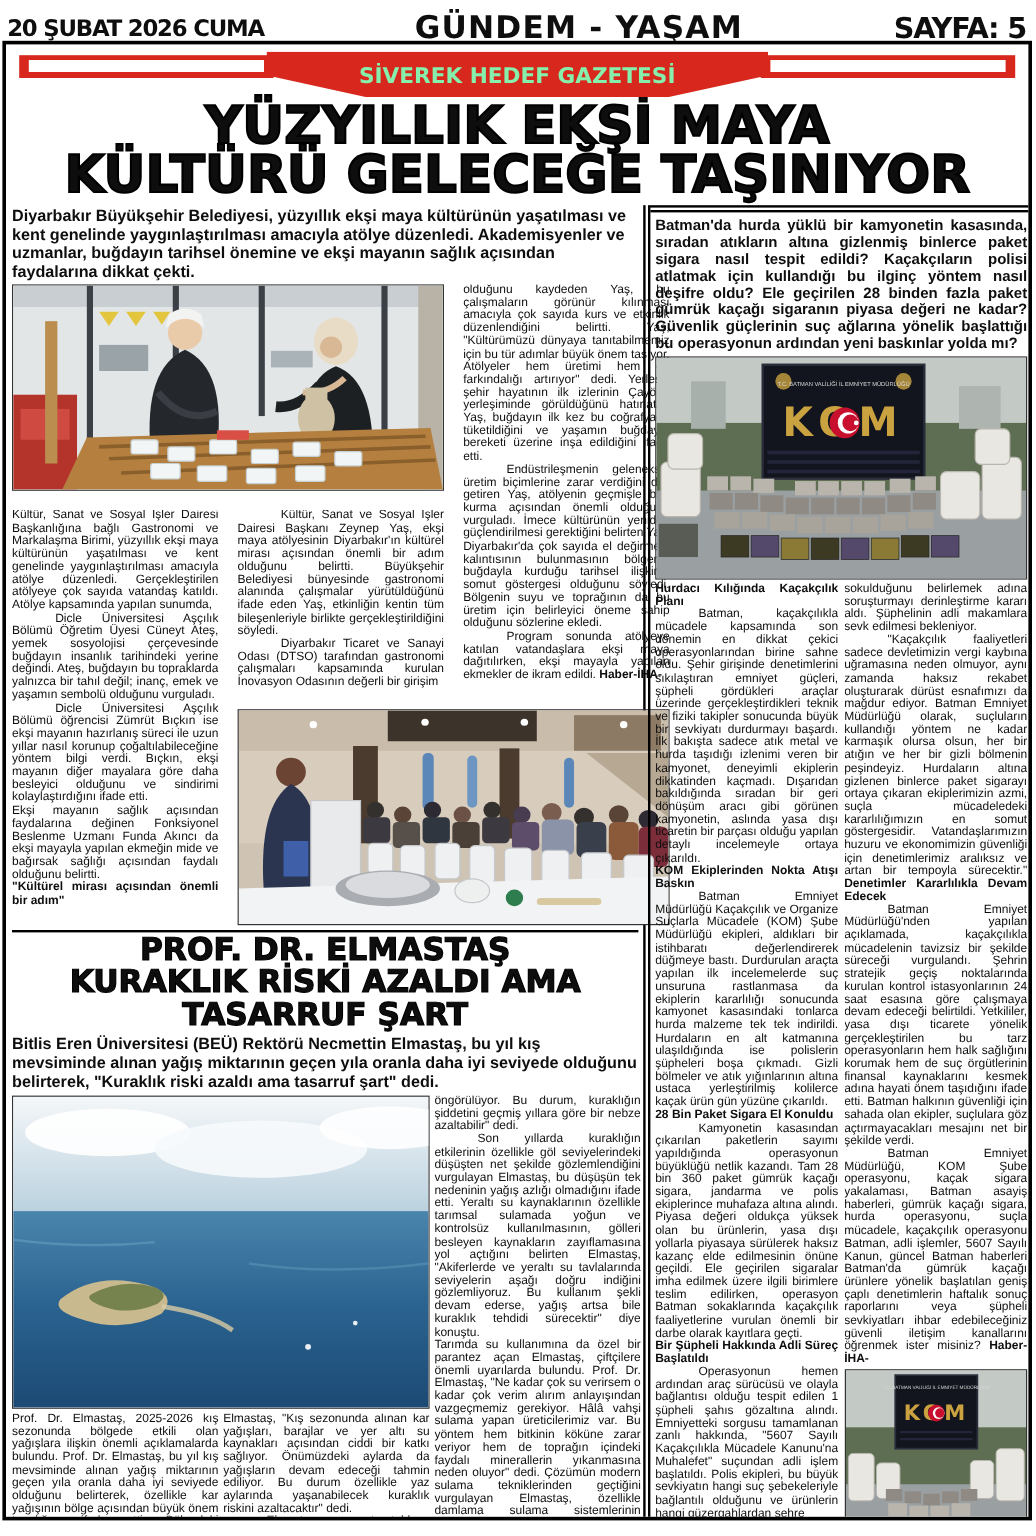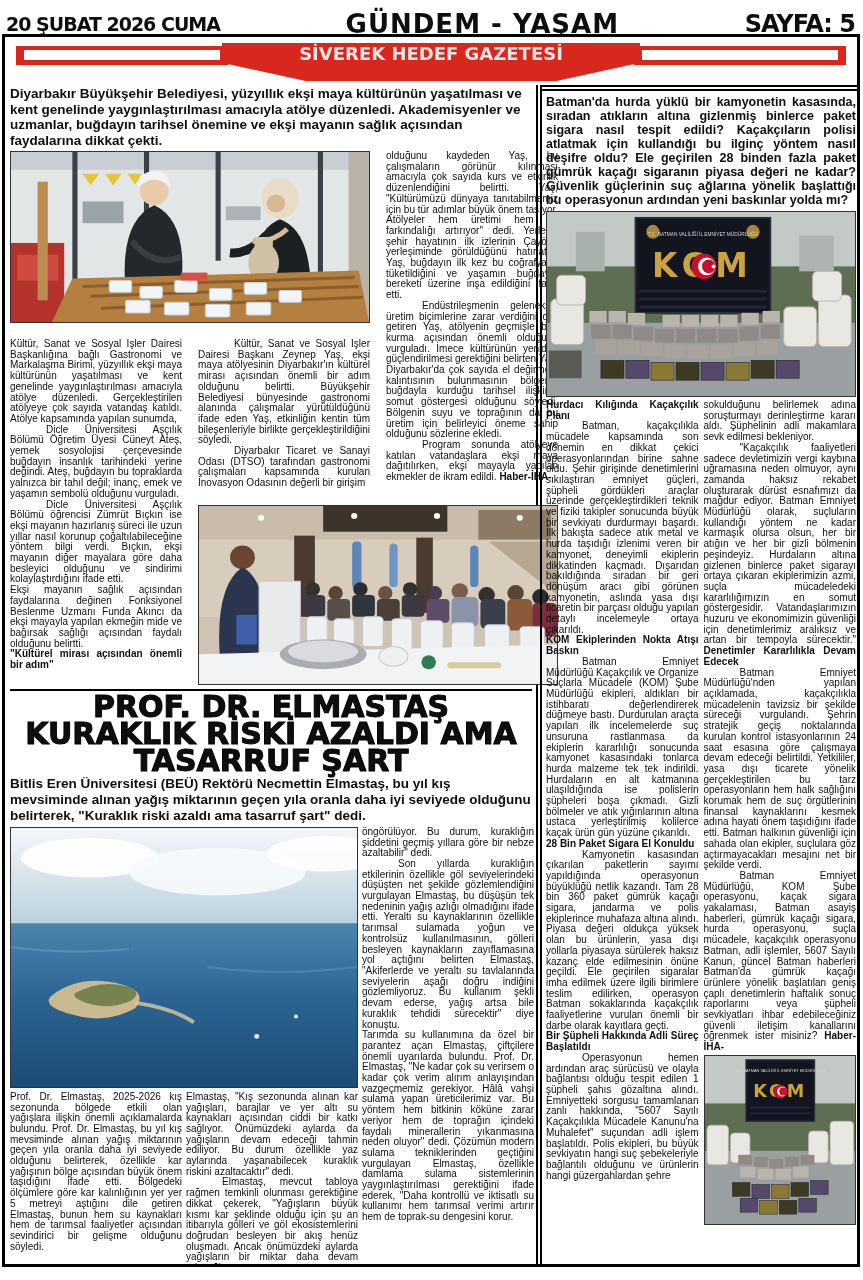--- a/index.html
+++ b/index.html
@@ -22,22 +22,22 @@
     border: 3px solid #000; padding: 4px 5px 0 5px; overflow: hidden; background: #fff;
   }
   
   .banner { position: relative; height: 40px; margin: 2px 6px 2px 6px; }
   .stripe { position: absolute; top: 3px; width: 212px; height: 19px; background: #d8281e; }
   .stripe.l { left: 0; } .stripe.r { right: 0; }
   .stripe .inner { position: absolute; left: 8px; right: 8px; top: 4px; bottom: 5px; background: #fff; }
   .ribbon {
     position: absolute; left: 206px; right: 206px; top: 0; bottom: 2px; background: #d8281e;
     clip-path: polygon(0 0, 100% 0, 100% 52%, 80% 100%, 20% 100%, 0 52%);
-    display: flex; justify-content: center; color: #e5e5e5;
-    font-family: "DejaVu Sans", sans-serif; font-weight: bold; font-size: 18px; padding-top: 0;
+    display: flex; justify-content: center; color: #86efac;
+    font-family: "DejaVu Sans", sans-serif; font-weight: bold; font-size: 18px; padding-top: 10px;
     letter-spacing: 0px;
   }
   
   .h1 {
     text-align: center; font-family: "DejaVu Sans", sans-serif; font-weight: bold;
     font-size: 43px; line-height: 41px; letter-spacing: 0px;
     -webkit-text-stroke: 1.8px #000; margin: 2px 0 4px 0;
   }
   
   .cols { display: flex; align-items: stretch; }
@@ -55,21 +55,21 @@
   .txt { font-size: 10px; line-height: 10.7px; text-align: justify; overflow: hidden; }
   .txt p { margin: 0; hyphens: auto; }
   .txt p.ind { text-indent: 36px; }
   .txt p.bold { font-weight: bold; text-indent: 0; }
   .txt b { font-weight: bold; }
   .photo { display: block; border: 1px solid #333; width: 100%; height: 100%; }
   
   .a2 { border-top: 2px solid #000; margin-top: 4px; padding-top: 2px; }
   .h2 {
     text-align: center; font-family: "DejaVu Sans", sans-serif; font-weight: bold;
-    font-size: 30px; line-height: 27px; -webkit-text-stroke: 1px #000; margin-bottom: 2px;
+    font-size: 26px; line-height: 27px; -webkit-text-stroke: 1px #000; margin-bottom: 2px;
   }
   .lead2 { font-weight: bold; font-size: 13.5px; line-height: 16px; margin: 1px 0 3px 0; }
   .a2grid {
     display: grid; grid-template-columns: 172px 172px 172px;
     grid-template-rows: 261px auto; column-gap: 4px; row-gap: 4px;
   }
   .ph3 { grid-area: 1/1/2/3; } .cC { grid-area: 1/3/3/4; }
   .cA { grid-area: 2/1/3/2; } .cB { grid-area: 2/2/3/3; }
   
   .h3 {
@@ -99,20 +99,21 @@
         <div class="inner"></div>
       </div>
     <div class="ribbon">
       <span>SİVEREK HEDEF GAZETESİ</span>
     </div>
     <div class="stripe r">
         <div class="inner"></div>
       </div>
   </div>
 
+  <h1 class="h1"><span>YÜZYILLIK EKŞİ MAYA</span><br><span>KÜLTÜRÜ GELECEĞE TAŞINIYOR</span></h1>
 
   <div class="cols">
 
     <div class="left">
       <p class="lead1">Diyarbakır Büyükşehir Belediyesi, yüzyıllık ekşi maya kültürünün yaşatılması ve kent genelinde yaygınlaştırılması amacıyla atölye düzenledi. Akademisyenler ve uzmanlar, buğdayın tarihsel önemine ve ekşi mayanın sağlık açısından faydalarına dikkat çekti.</p>
 
       <div class="a1grid">
 
         <svg class="photo ph1" viewBox="0 0 350 172" preserveAspectRatio="none">
           <rect width="350" height="172" fill="#e3e6e7"></rect>

